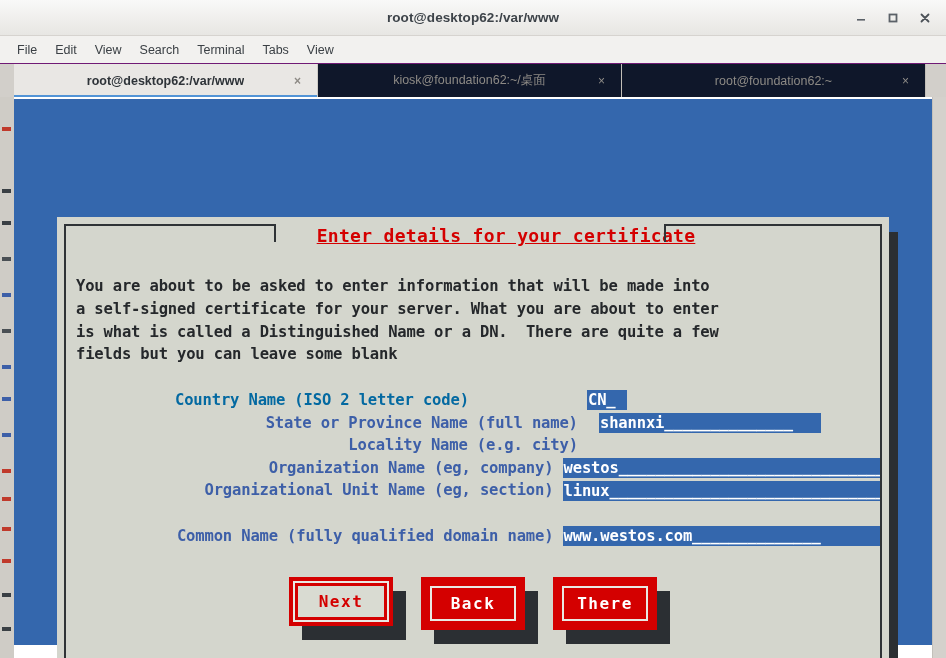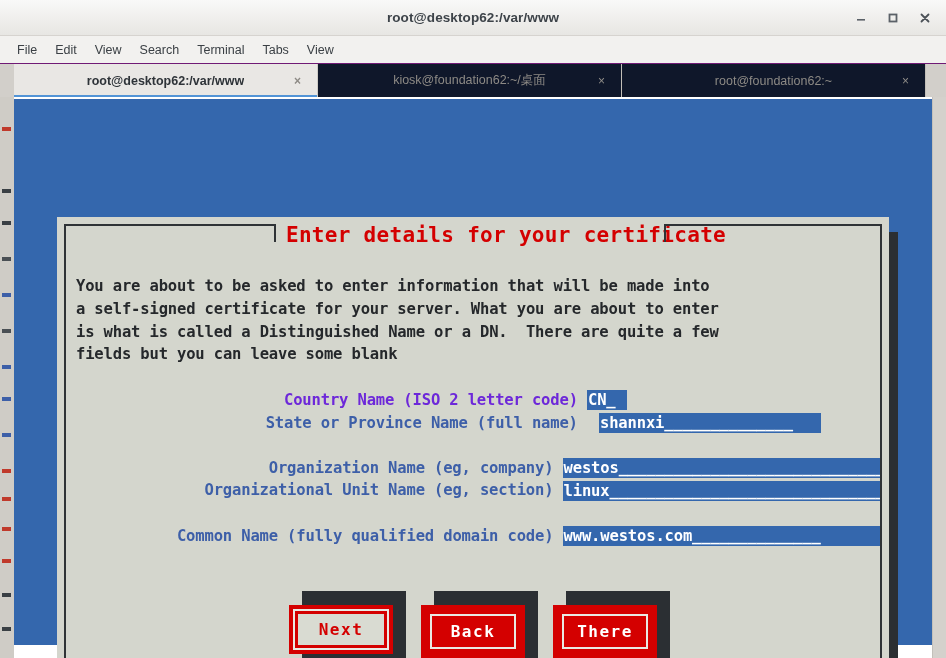--- a/index.html
+++ b/index.html
@@ -204,25 +204,26 @@
     background: #2f3336;
   }
   .dlg-title {
     position: absolute;
     left: 219px; top: 7px;
     width: 460px; height: 22px;
     display: flex;
     align-items: center;
     justify-content: center;
     font-family: "DejaVu Sans Mono", monospace;
-    font-size: 21px;
+    font-size: 18px;
     font-weight: bold;
     color: #d40000;
     letter-spacing: 0.3px;
     white-space: nowrap;
+    text-decoration: underline;
   }
 
   .dlg-body {
     position: absolute;
     left: 9px; top: 30px;
     width: 814px; height: 418px;
     font-family: "DejaVu Sans Mono", monospace;
   }
 
   
@@ -267,21 +268,21 @@
     color: #ffffff;
     font-size: 15.5px;
     font-weight: bold;
     line-height: 20px;
     white-space: pre;
     overflow: hidden;
     letter-spacing: -0.15px;
     padding-left: 1px;
   }
   .form-gap { height: 22.6px; }
-  .form-row.cn .form-label { color: #6d28d9; }
+  .form-row.cn .form-label { color: #0369a1; text-align: center; }
 
   
   .btnrow {
     position: absolute;
     left: 0; top: 330px;
     width: 814px;
     display: flex;
     justify-content: center;
     align-items: flex-start;
     gap: 28px;
@@ -295,21 +296,20 @@
     width: 100%; height: 100%;
     background: #2b2f33;
   }
   .btn {
     position: relative;
     background: #d40000;
     padding: 9px;
     display: flex;
     align-items: center;
     justify-content: center;
-    margin-top: 28px;
   }
   .btn-inner {
     border: 2px solid #e9e9e4;
     padding: 6px 10px;
     display: flex;
     align-items: center;
     justify-content: center;
     min-width: 86px;
   }
   .btn-label {
@@ -426,36 +426,37 @@
             <span class="form-label">Country Name (ISO 2 letter code) </span>
             <span class="form-value" style="width: 40px;">CN_</span>
           </div>
 
           <div class="form-row">
             <span class="form-label">State or Province Name (full name) </span>
             <span class="form-value" style="width: 222px; margin-left: 12px;">shannxi______________</span>
           </div>
 
           <div class="form-row">
+            <span class="form-label">Locality Name (e.g. city) </span>
           </div>
 
           <div class="form-row">
             <span class="form-label">Organization Name (eg, company) </span>
             <span class="form-value" style="width: 333px;">westos_______________________________</span>
           </div>
 
           <div class="form-row">
             <span class="form-label">Organizational Unit Name (eg, section) </span>
             <span class="form-value" style="width: 333px;">linux________________________________</span>
           </div>
 
           <div class="form-gap"></div>
 
           <div class="form-row">
-            <span class="form-label">Common Name (fully qualified domain code) </span>
+            <span class="form-label">Common Name (fully qualified domain name) </span>
             <span class="form-value" style="width: 333px;">www.westos.com______________</span>
           </div>
 
         </div>
 
         <div class="btnrow">
 
           <div class="btn-wrap">
             <div class="btn-shadow"></div>
             <div class="btn focused">

